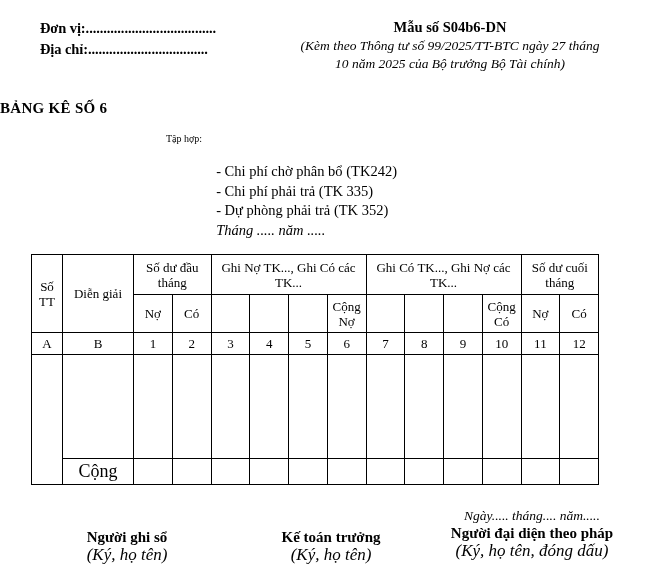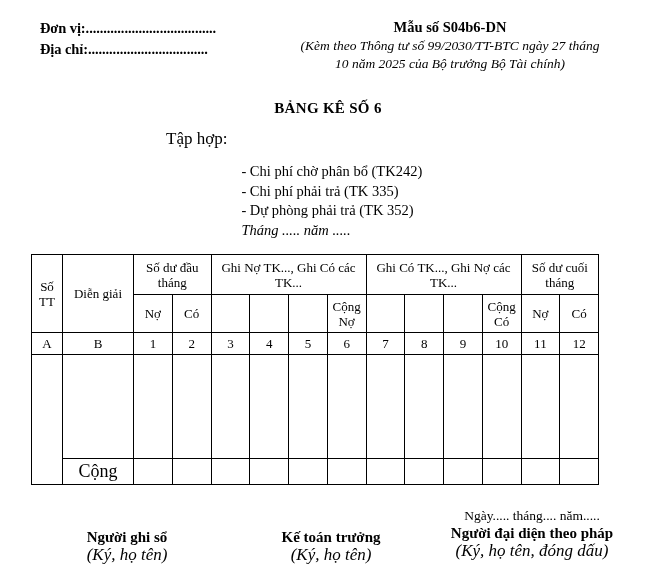--- a/index.html
+++ b/index.html
@@ -51,36 +51,35 @@
   }
   .form-no-sub {
     font-style: italic;
     font-size: 13.5px;
     line-height: 18px;
     padding: 0 18px;
   }
 
   
   .doc-title {
-    text-align: center;
     font-weight: bold;
     font-size: 15px;
     letter-spacing: 0.3px;
     margin-top: 27px;
   }
 
   
   .summary {
     margin-top: 12px;
     display: flex;
     justify-content: flex-start;
     padding-left: 166px;
   }
   .summary-label {
-    font-size: 17px;
+    font-size: 10px;
     line-height: 19.5px;
     white-space: nowrap;
     padding-right: 14px;
     font-family: Liberation Serif, serif;
   }
   .summary-items {
     font-size: 14.5px;
     line-height: 19.5px;
     margin-top: 33px;
   }
@@ -137,20 +136,21 @@
   }
   .sig-col {
     flex: 1;
     text-align: center;
     font-size: 13.5px;
   }
   .sig-col.left  { flex: 0 0 218px; padding-top: 22px; }
   .sig-col.mid   { flex: 0 0 190px; padding-top: 22px; }
   .sig-col.right { flex: 1; }
   .sig-date {
+    font-style: italic;
     font-size: 13.5px;
     line-height: 18px;
     white-space: nowrap;
   }
   .sig-role {
     font-weight: bold;
     font-size: 15px;
     line-height: 17px;
   }
   .sig-note {
@@ -167,21 +167,21 @@
     <div class="unit-line">
       <span>Đơn vị:</span><span class="unit-dots">.....................................</span>
     </div>
     <div class="unit-line">
       <span>Địa chỉ:</span><span class="unit-dots">..................................</span>
     </div>
   </div>
 
   <div class="form-no-block">
     <div class="form-no-title">Mẫu số S04b6-DN</div>
-    <div class="form-no-sub">(Kèm theo Thông tư số 99/2030/TT-BTC ngày 27 tháng</div>
+    <div class="form-no-sub">(Kèm theo Thông tư số 99/2025/TT-BTC ngày 27 tháng</div>
     <div class="form-no-sub">10 năm 2025 của Bộ trưởng Bộ Tài chính)</div>
   </div>
 </div>
 
 <div class="doc-title">BẢNG KÊ SỐ 6</div>
 
 <div class="summary">
   <div class="summary-label">Tập hợp:</div>
   <div class="summary-items">
     <div class="summary-item">- Chi phí chờ phân bổ (TK242)</div>

